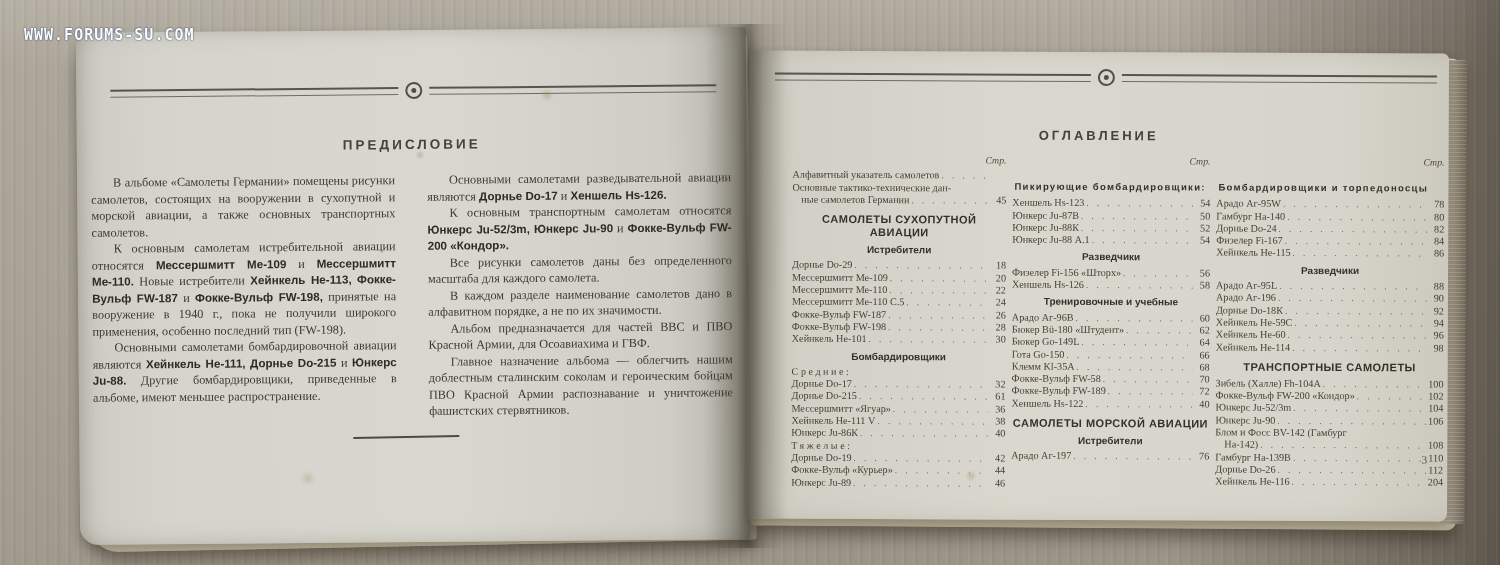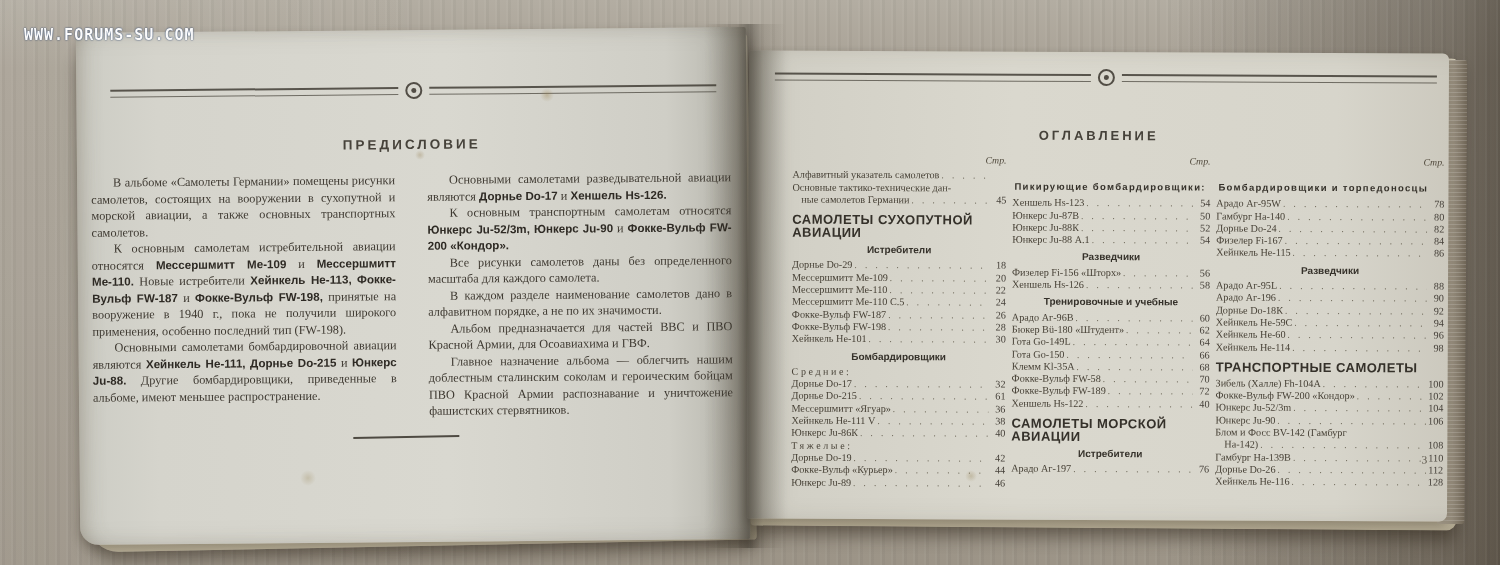--- a/index.html
+++ b/index.html
@@ -83,22 +83,22 @@
     margin:42px 0 0;text-align:center;
     font-family:"Liberation Sans","DejaVu Sans",sans-serif;
     font-size:13px;font-weight:bold;letter-spacing:3px;color:#46423a;
   }
   .toccols{display:flex;gap:6px;margin:12px 14px 0 44px;}
   .toccol{font-size:10.2px;line-height:12.3px;color:#474136;}
   .toccol.c1{width:214px;}
   .toccol.c2{width:198px;}
   .toccol.c3{width:228px;}
   .str{text-align:right;font-style:italic;font-size:9.8px;color:#50493c;margin-bottom:3px;}
-  .sec{font-family:"Liberation Sans","DejaVu Sans",sans-serif;font-weight:bold;text-align:left;
-       font-size:13px;line-height:13px;letter-spacing:.5px;color:#35312a;margin:7px 0 4px;}
+  .sec{font-family:"Liberation Sans","DejaVu Sans",sans-serif;font-weight:bold;text-align:center;
+       font-size:11px;line-height:13px;letter-spacing:.5px;color:#35312a;margin:7px 0 4px;}
   .subsec{font-family:"Liberation Sans","DejaVu Sans",sans-serif;font-weight:bold;text-align:center;
        font-size:10px;color:#35312a;margin:5px 0 3px;}
   .subsp{font-family:"Liberation Sans","DejaVu Sans",sans-serif;font-weight:bold;
        font-size:9.5px;line-height:12px;letter-spacing:1.3px;color:#35312a;
        padding-left:14px;text-indent:-12px;margin:14px 0 4px;}
   .lbl{letter-spacing:2.6px;font-size:10px;color:#474136;}
   .ent{display:flex;align-items:baseline;}
   .ent .nm{white-space:nowrap;text-align:right;}
   .ent .ld{flex:1 1 6px;overflow:hidden;white-space:nowrap;color:#5a5444;font-size:9px;letter-spacing:3px;margin:0 2px;}
   .ent .pg{flex:0 0 auto;min-width:15px;text-align:right;color:#46413a;}
@@ -294,21 +294,21 @@
             <span class="nm">Арадо Аг-96В</span>
             <span class="ld">. . . . . . . . . . . . . . . . . . . . . . . . . . . . . . . . . . . . . . . . . . . . . . . . . . . . . . . . . . . . </span>
             <span class="pg">60</span>
           </div>
           <div class="ent">
             <span class="nm">Бюкер Bü-180 «Штудент»</span>
             <span class="ld">. . . . . . . . . . . . . . . . . . . . . . . . . . . . . . . . . . . . . . . . . . . . . . . . . . . . . . . . . . . . </span>
             <span class="pg">62</span>
           </div>
           <div class="ent">
-            <span class="nm">Гота Go-149L</span>
+            <span class="nm">Бюкер Go-149L</span>
             <span class="ld">. . . . . . . . . . . . . . . . . . . . . . . . . . . . . . . . . . . . . . . . . . . . . . . . . . . . . . . . . . . . </span>
             <span class="pg">64</span>
           </div>
           <div class="ent">
             <span class="nm">Гота Go-150</span>
             <span class="ld">. . . . . . . . . . . . . . . . . . . . . . . . . . . . . . . . . . . . . . . . . . . . . . . . . . . . . . . . . . . . </span>
             <span class="pg">66</span>
           </div>
           <div class="ent">
             <span class="nm">Клемм Kl-35A</span>
@@ -430,21 +430,21 @@
             <span class="pg">110</span>
           </div>
           <div class="ent">
             <span class="nm">Дорнье Do-26</span>
             <span class="ld">. . . . . . . . . . . . . . . . . . . . . . . . . . . . . . . . . . . . . . . . . . . . . . . . . . . . . . . . . . . . </span>
             <span class="pg">112</span>
           </div>
           <div class="ent">
             <span class="nm">Хейнкель Не-116</span>
             <span class="ld">. . . . . . . . . . . . . . . . . . . . . . . . . . . . . . . . . . . . . . . . . . . . . . . . . . . . . . . . . . . . </span>
-            <span class="pg">128</span>
+            <span class="pg">204</span>
           </div>
         </div>
     </div>
     <div class="folio">3</div>
   </div>
 
   <div class="gutter"></div>
 
   <div class="stain s1"></div>
   <div class="stain s2"></div>

